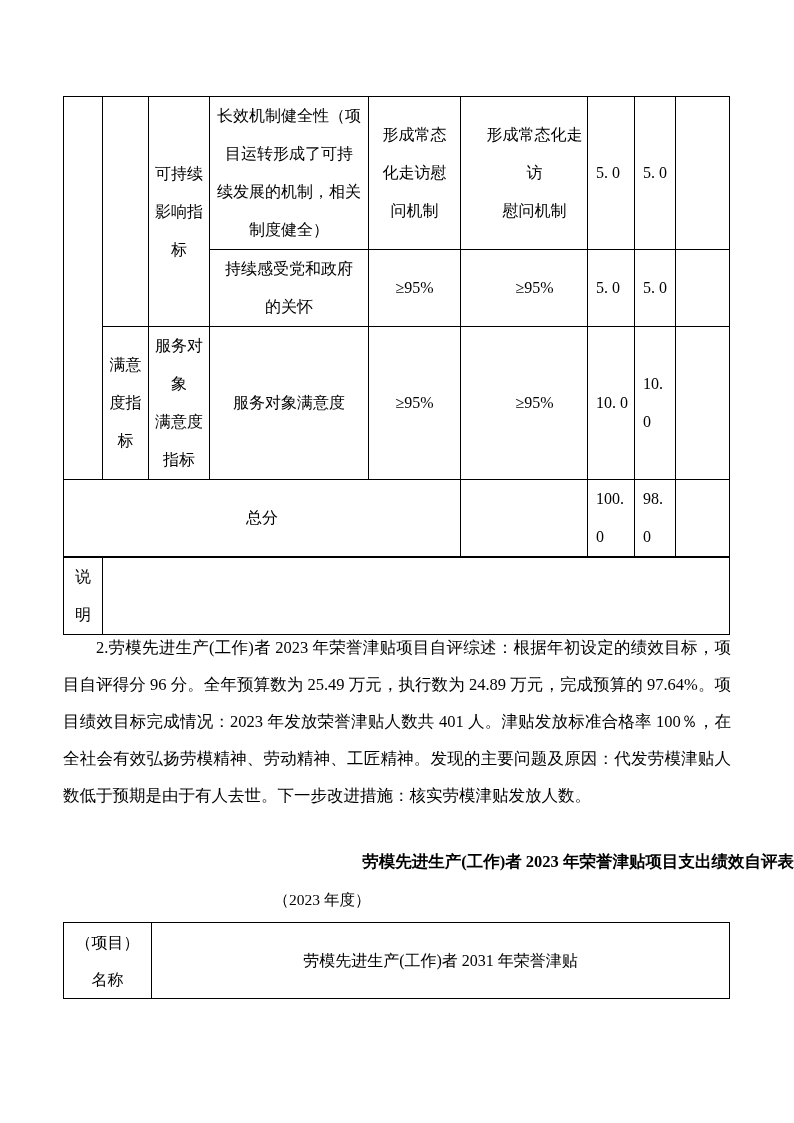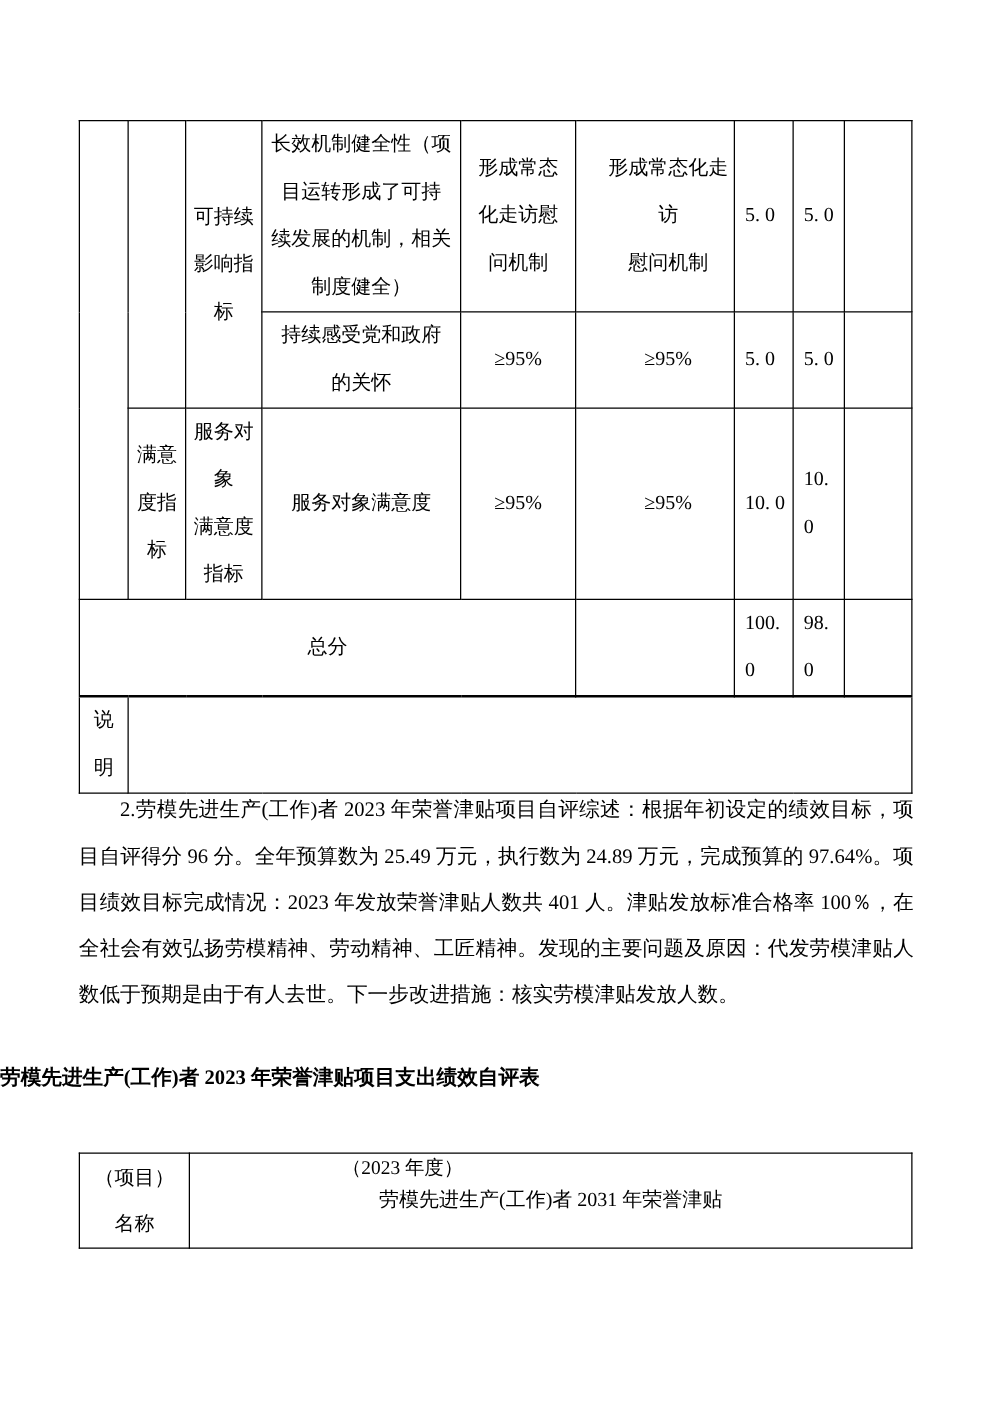--- a/index.html
+++ b/index.html
@@ -46,29 +46,29 @@
     font-size: 16.5px;
     line-height: 37px;
     text-align: justify;
     text-indent: 33px;
   }
   .doc-title {
     position: absolute;
     left: 0;
     top: 851px;
     width: 794px;
-    text-align: left;
+    text-align: right;
     font-weight: bold;
     font-size: 16.5px;
     line-height: 22px;
   }
   .doc-subtitle {
     position: absolute;
     left: 0;
-    top: 924px;
+    top: 889px;
     width: 644px;
     text-align: center;
     font-size: 15.5px;
     line-height: 21px;
   }
   .page-number {
     position: absolute;
     left: 0;
     top: 1042px;
     width: 794px;

